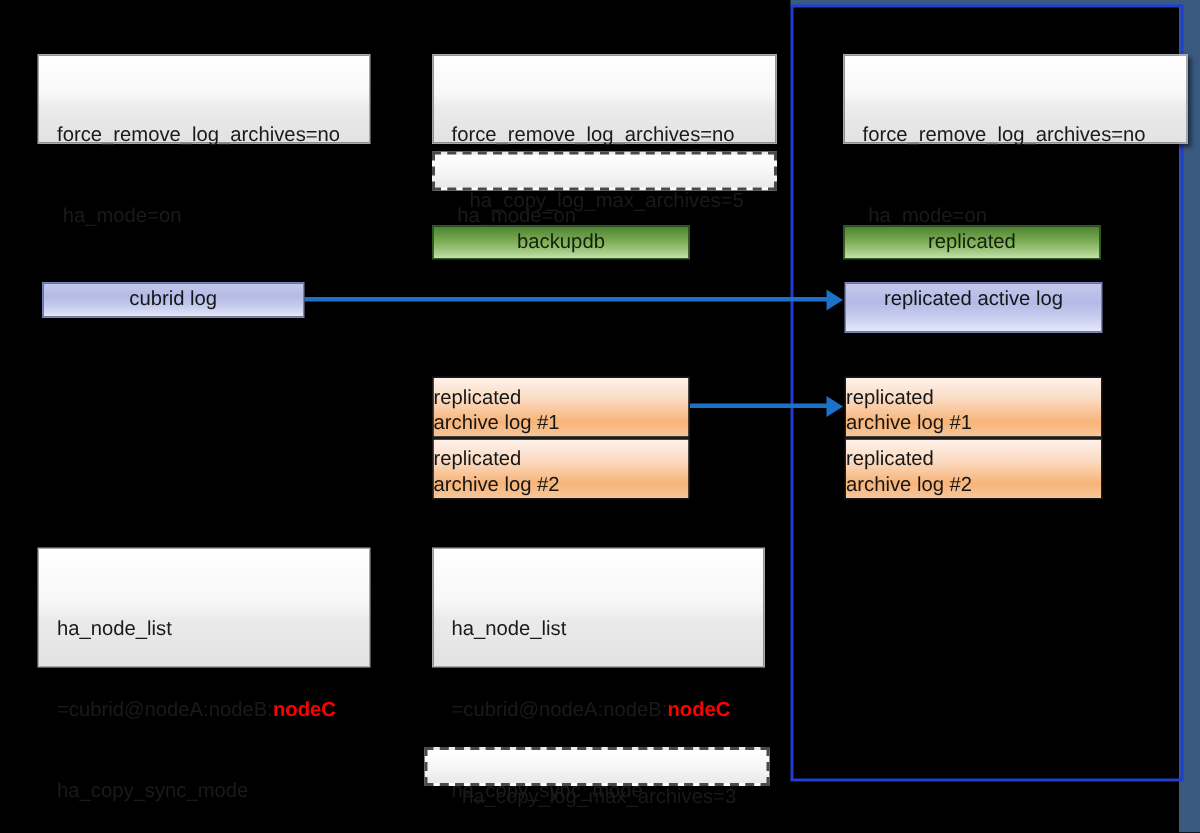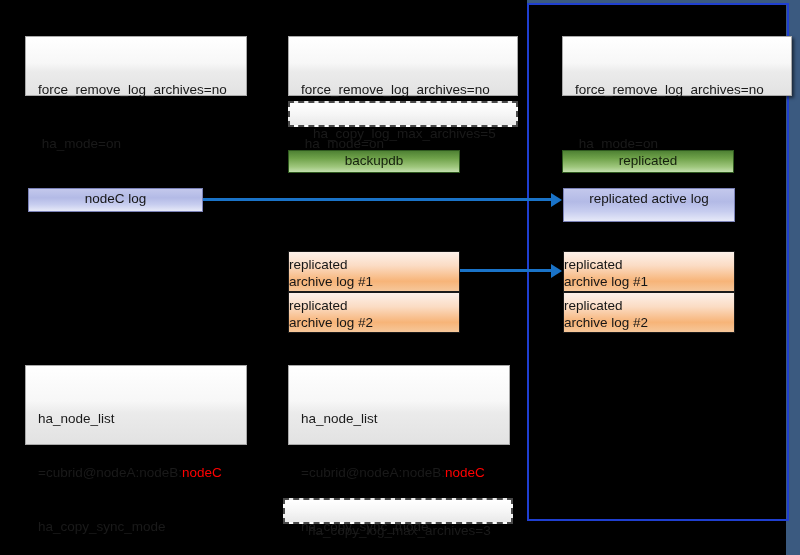--- a/index.html
+++ b/index.html
@@ -131,40 +131,40 @@
   .arrow-head {
     position: absolute;
     width: 0;
     height: 0;
     border-top: 7px solid transparent;
     border-bottom: 7px solid transparent;
     border-left: 11px solid #1a73c8;
     z-index: 4;
   }
 
-  .red { color: #ff0000; font-weight: normal; }
+  .red { color: #ff0000; font-weight: bold; }
   .cfg-line { display: block; }
 </style>
 </head>
 <body>
 
 <div id="canvas">
 
   <div class="frame-band"></div>
   <div class="frame-band-top"></div>
 
   <div class="blue-rect"></div>
 
   <div class="cfg-box" style="left:25px; top:36px; width:222px; height:60px;">
     <span class="cfg-line">force_remove_log_archives=no</span>
     <span class="cfg-line"> ha_mode=on</span>
   </div>
 
   <div class="log-bar" style="left:28px; top:188px; width:175px; height:24px;">
-    <span>nodeC log</span>
+    <span>cubrid log</span>
   </div>
 
   <div class="cfg-box" style="left:25px; top:365px; width:222px; height:80px;">
     <span class="cfg-line">ha_node_list</span>
     <span class="cfg-line"><span>=cubrid@nodeA:nodeB:</span><span class="red">nodeC</span></span>
     <span class="cfg-line">ha_copy_sync_mode</span>
     
   </div>
 
   <div class="cfg-box" style="left:288px; top:36px; width:230px; height:60px;">

